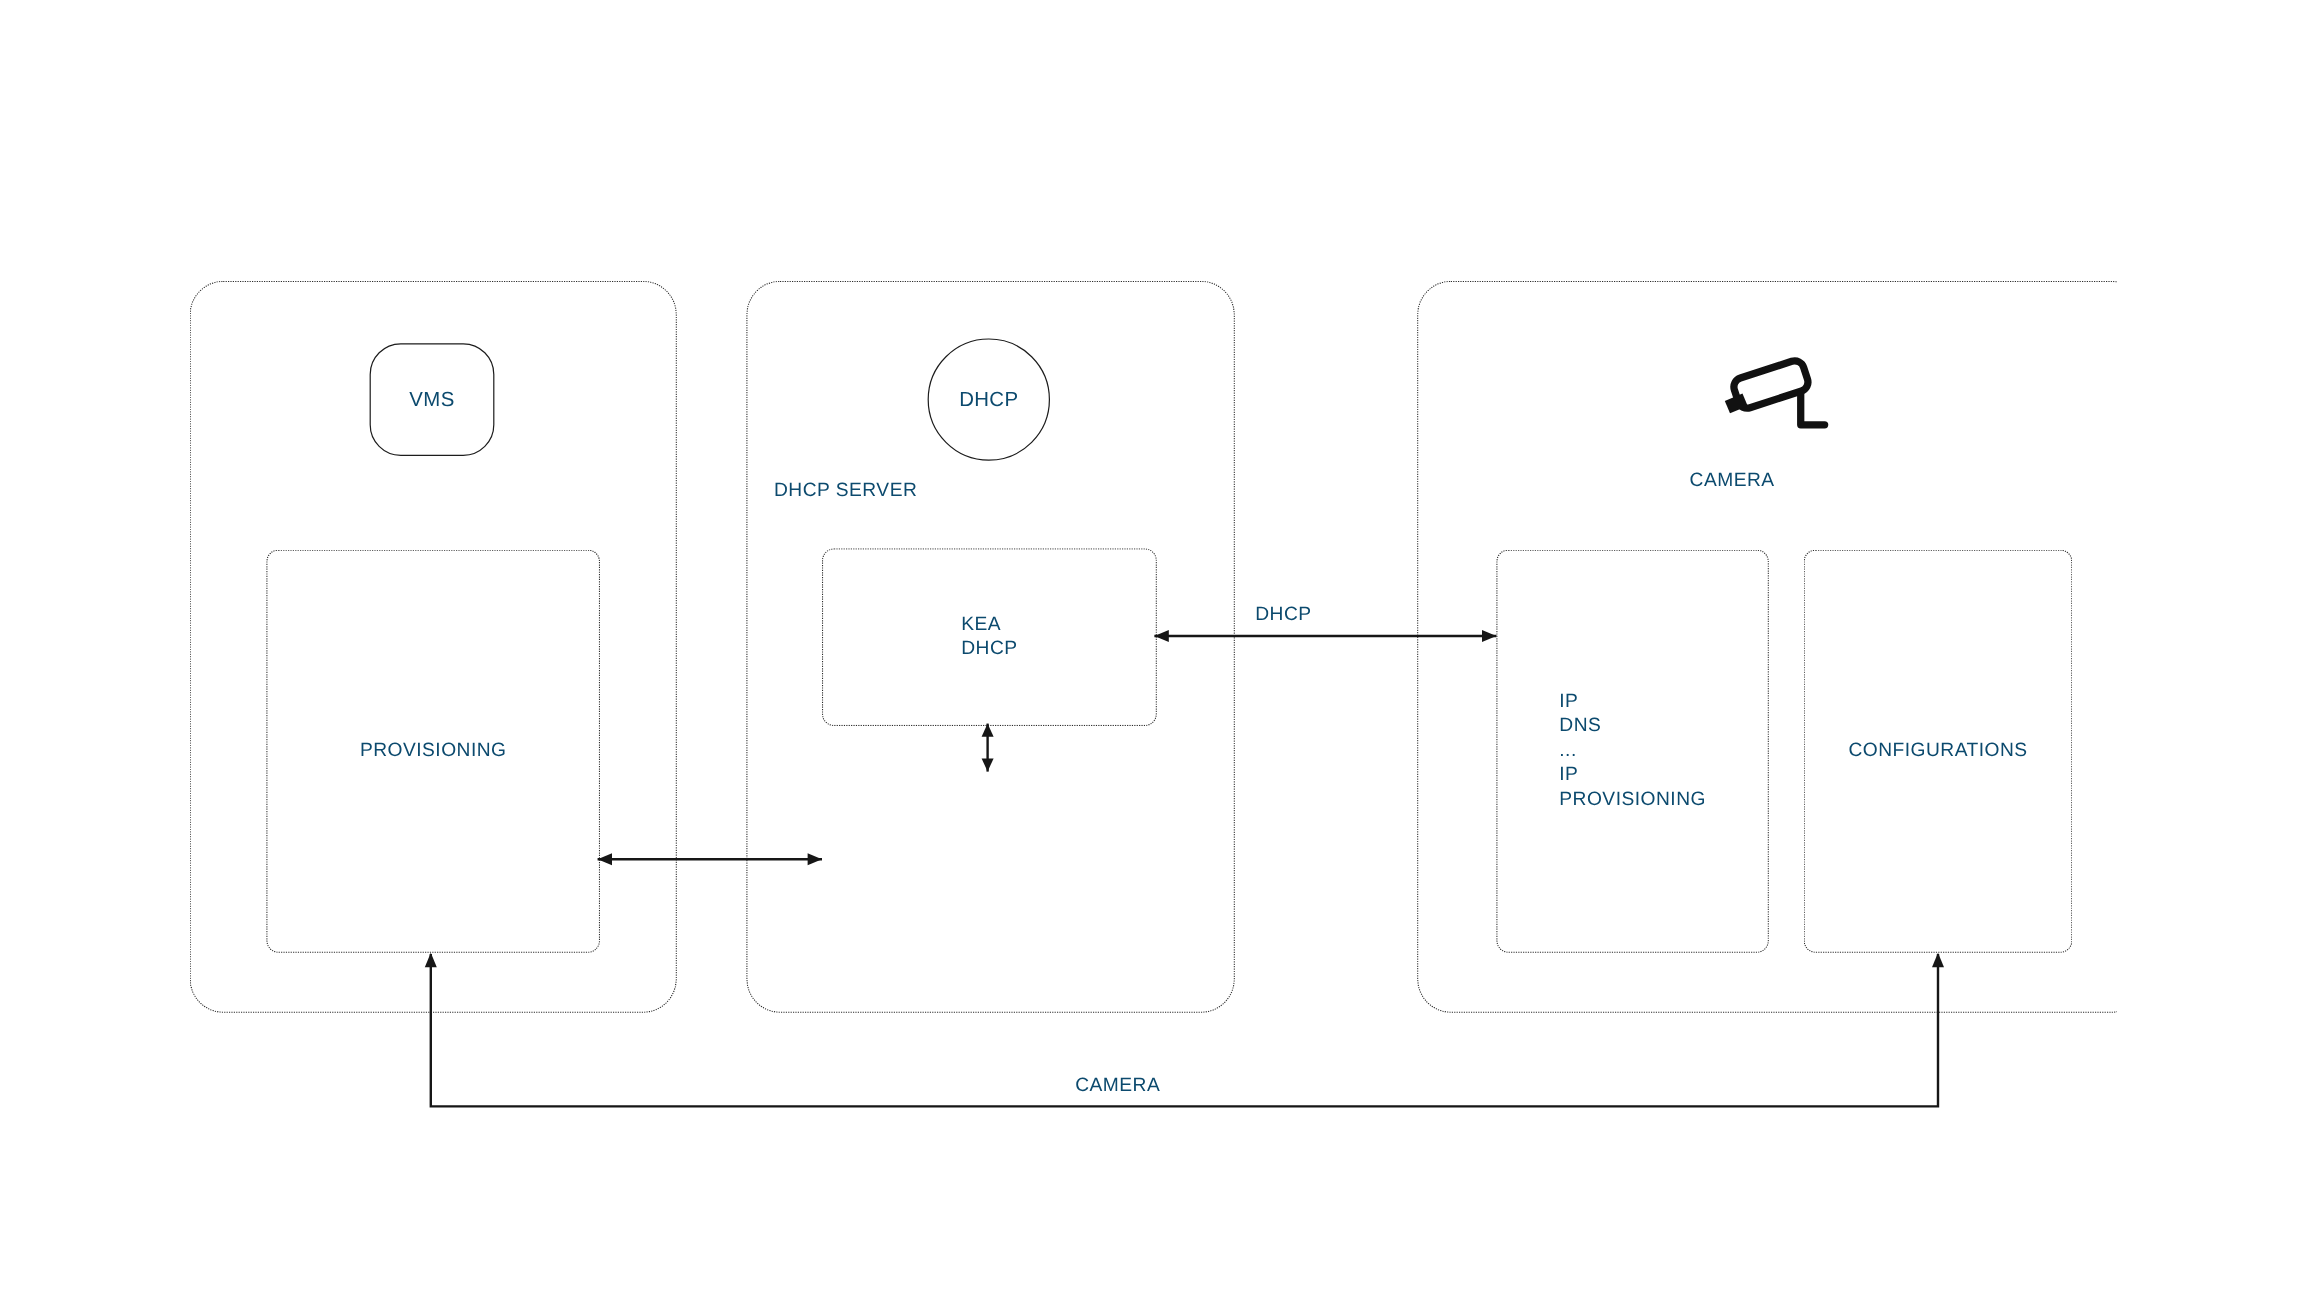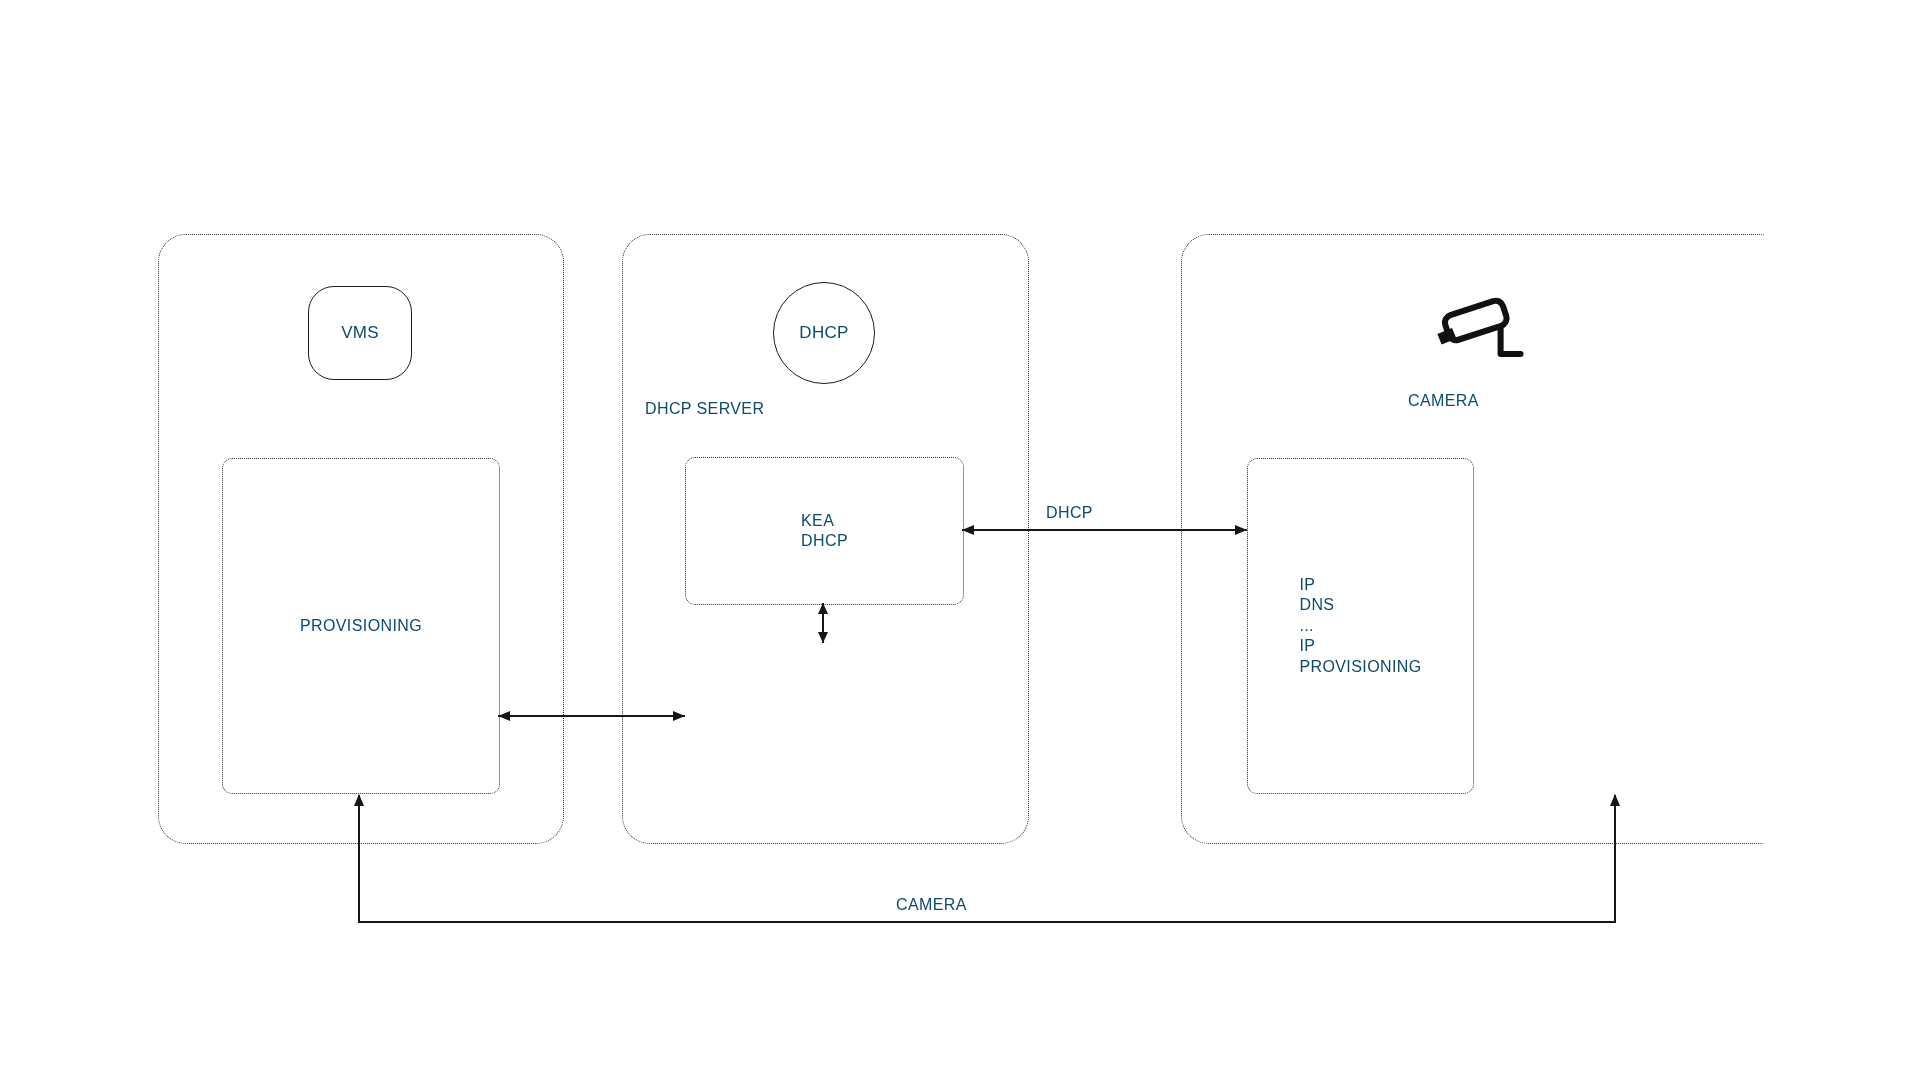--- a/index.html
+++ b/index.html
@@ -97,20 +97,23 @@
     <path d="M78 50 L78 80 L101 80" fill="none" stroke="#111111" stroke-width="7" stroke-linejoin="round" stroke-linecap="round"></path>
   </svg>
   <div class="float-label" style="left:1385px; top:360px; width:200px;">CAMERA</div>
   <div class="inner-box" style="left:1247px; top:426px; width:225px; height:334px;">
     <span class="label pre">IP
 DNS
 ...
 IP
 PROVISIONING</span>
   </div>
+  <div class="inner-box" style="left:1503px; top:426px; width:222px; height:334px;">
+    <span class="label">CONFIGURATIONS</span>
+  </div>
 
   <svg class="connectors">
 
     <line x1="962" y1="498" x2="1247" y2="498"></line>
     <polygon points="962,498 974,493 974,503"></polygon>
     <polygon points="1247,498 1235,493 1235,503"></polygon>
 
     <line x1="823" y1="571" x2="823" y2="611"></line>
     <polygon points="823,571 818,582 828,582"></polygon>
     <polygon points="823,611 818,600 828,600"></polygon>

